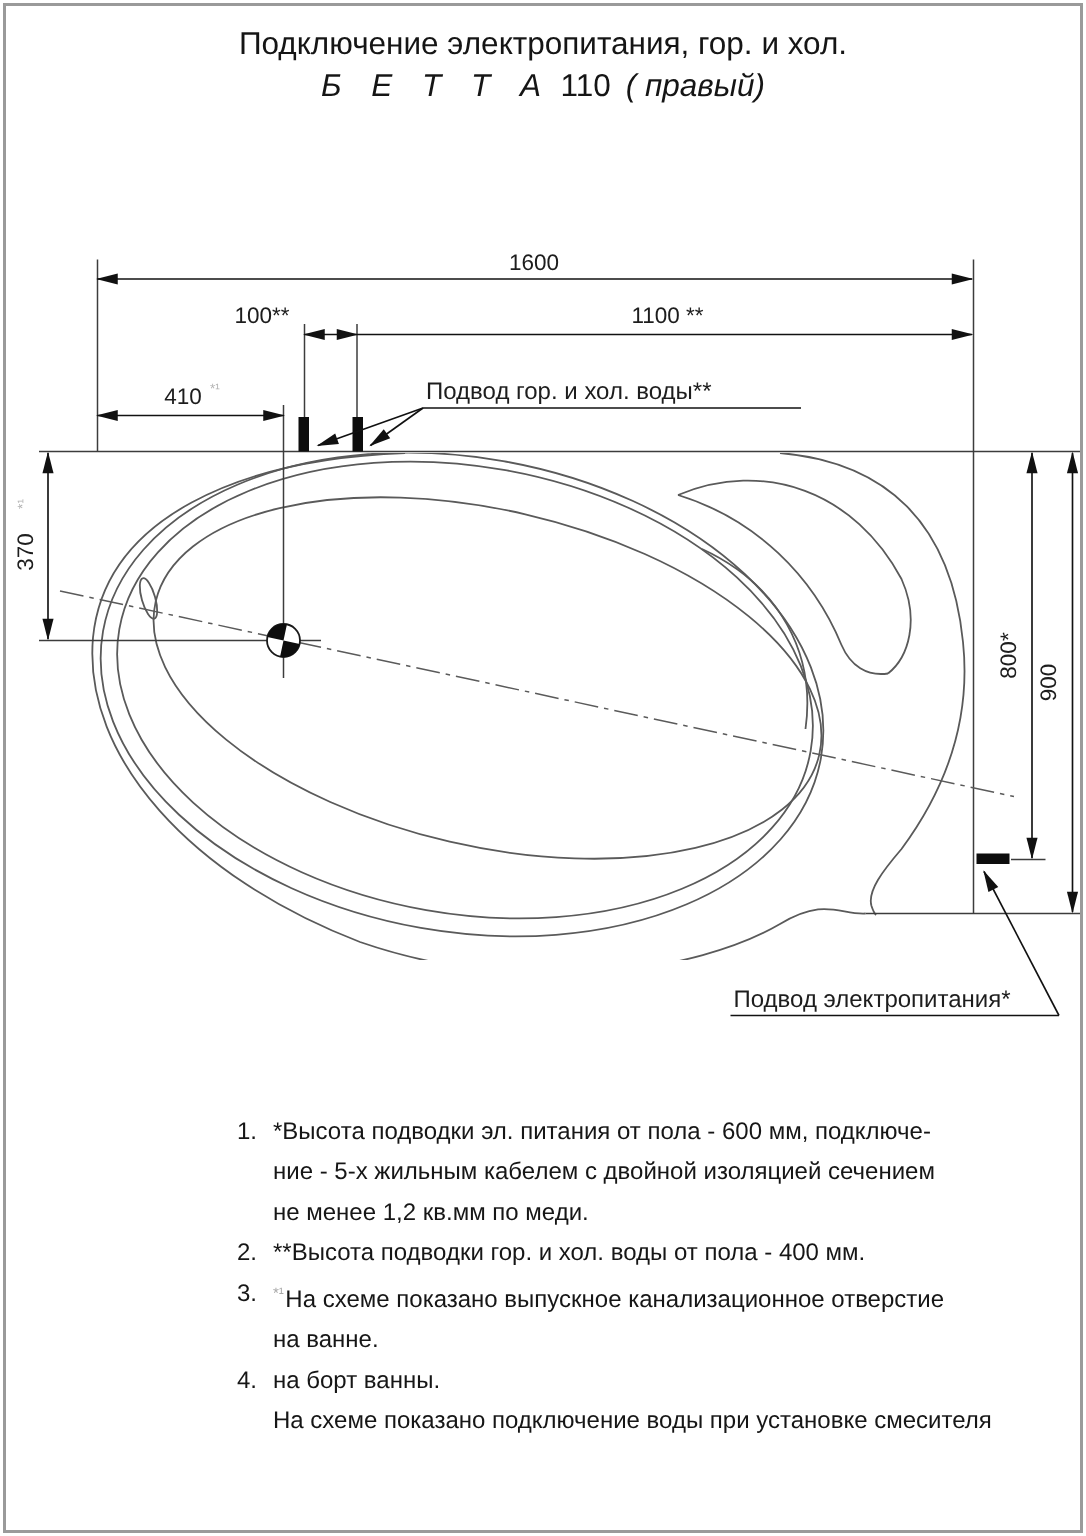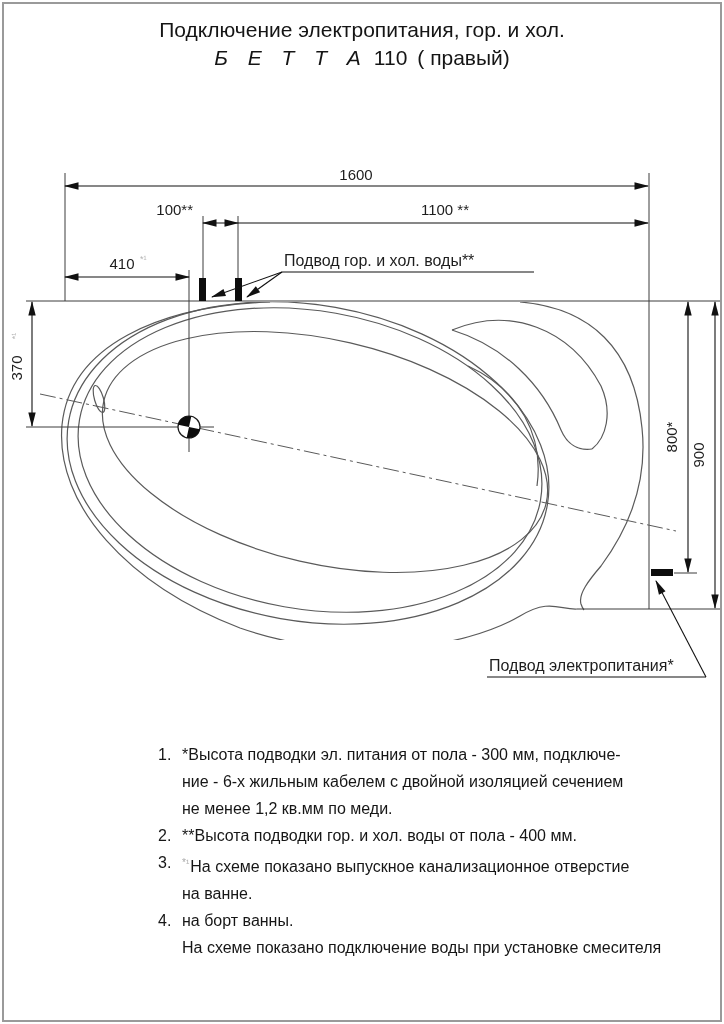--- a/index.html
+++ b/index.html
@@ -10,21 +10,21 @@
   .frame{
     position:absolute;left:2px;top:2px;right:2px;bottom:2px;
     border:2px solid #9a9a9a;pointer-events:none;
   }
   .title{
     position:absolute;left:0;top:16px;width:724px;text-align:center;
     font-size:21px;line-height:28px;color:#151515;
   }
   .title .model{letter-spacing:7px;font-style:italic;}
   .title .size{margin-left:6px;}
-  .title .variant{margin-left:10px;}
+  .title .variant{margin-left:10px;font-style:italic;}
   svg{position:absolute;left:0;top:0;}
   svg text{font-family:"Liberation Sans", sans-serif;fill:#1d1d1d;}
   .dimtxt{font-size:15px;}
   .lbltxt{font-size:16px;}
   .suptxt{font-size:9px;fill:#b3b3b3;}
   .notes{
     position:absolute;left:158px;top:741px;width:566px;
     font-size:16px;line-height:27px;color:#161616;
   }
   .note{display:flex;}
@@ -128,22 +128,22 @@
     <text x="704" y="455" text-anchor="middle" transform="rotate(-90 704 455)" class="dimtxt">900</text>
 
     <text x="284" y="266" class="lbltxt">Подвод гор. и хол. воды**</text>
     <text x="489" y="671" class="lbltxt">Подвод электропитания*</text>
   </svg>
 
   <div class="notes">
     <div class="note">
       <div class="num">1.</div>
       <div class="body">
-        <div>*Высота подводки эл. питания от пола - 300 мм, подключе-</div>
-        <div>ние - 6-х жильным кабелем с двойной изоляцией сечением</div>
+        <div>*Высота подводки эл. питания от пола - 600 мм, подключе-</div>
+        <div>ние - 5-х жильным кабелем с двойной изоляцией сечением</div>
         <div>не менее 1,2 кв.мм по меди.</div>
       </div>
     </div>
     <div class="note">
       <div class="num">2.</div>
       <div class="body">
         <div>**Высота подводки гор. и хол. воды от пола - 400 мм.</div>
       </div>
     </div>
     <div class="note">

